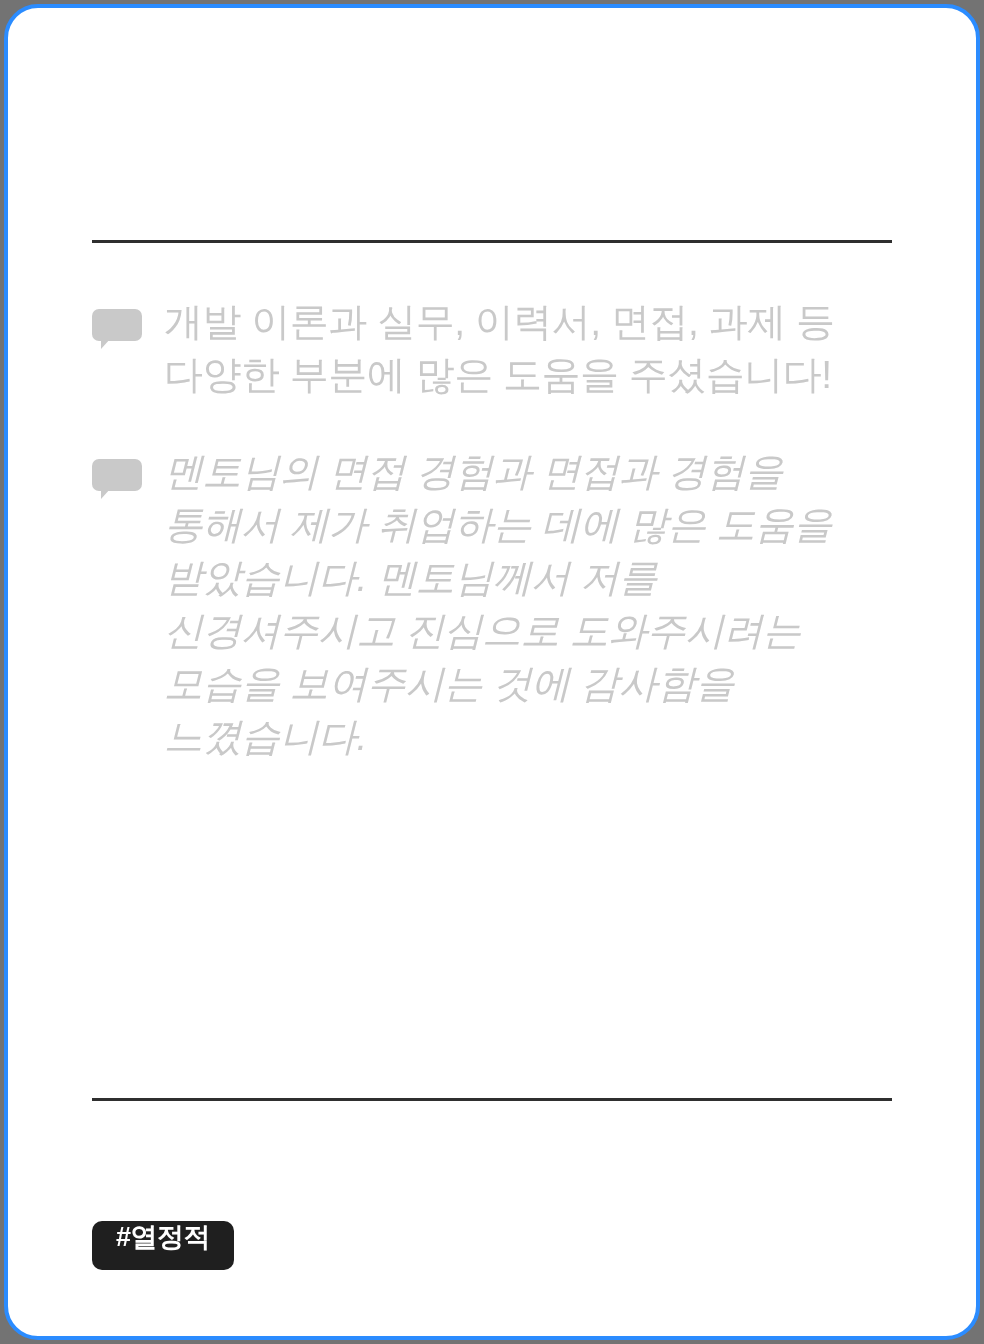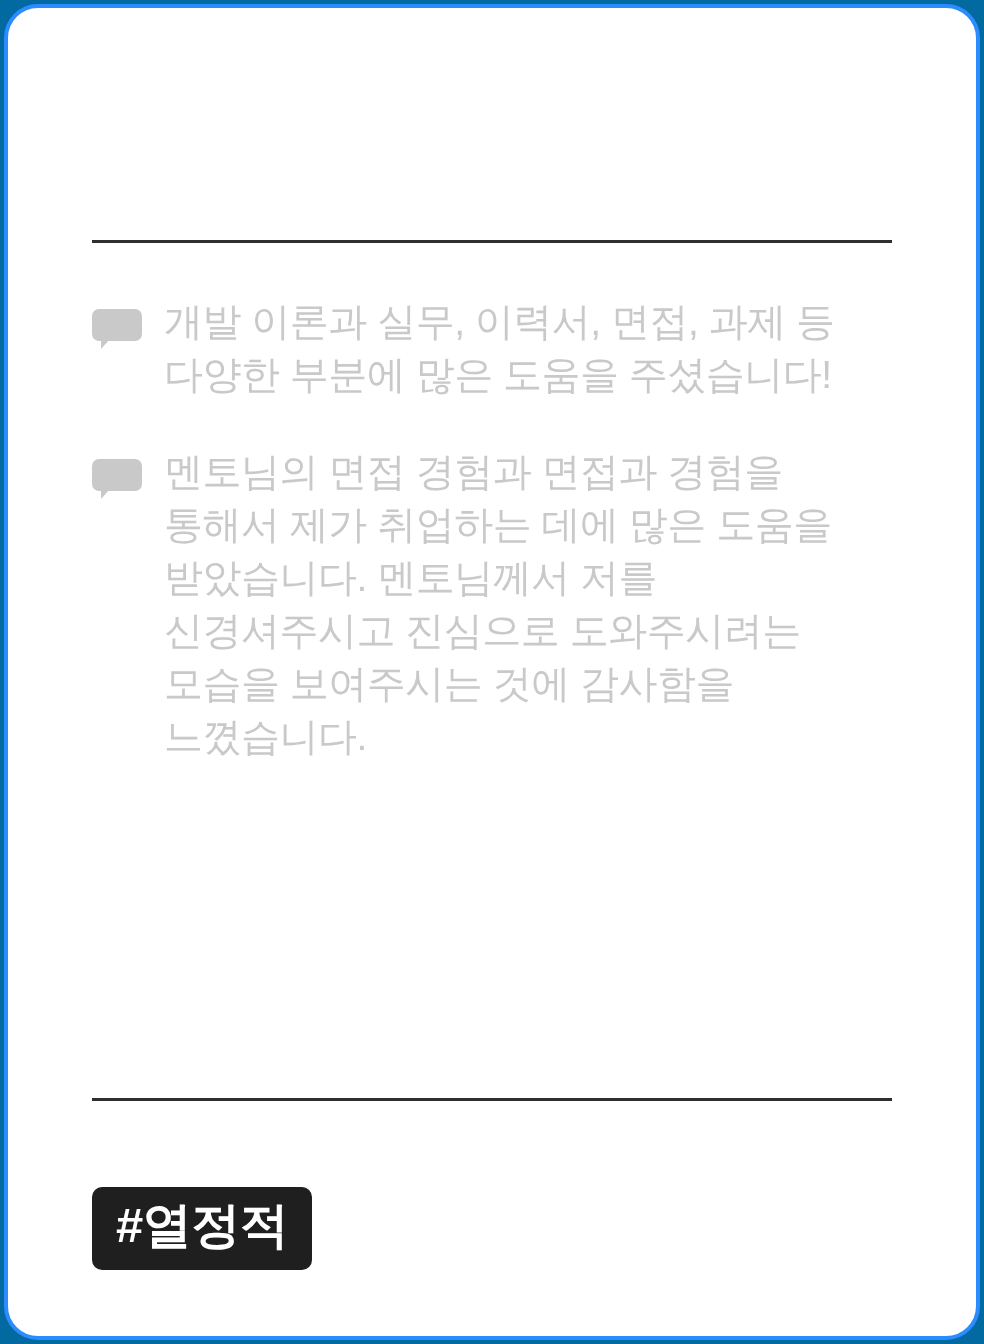--- a/index.html
+++ b/index.html
@@ -12,21 +12,21 @@
     height: 1344px;
     font-family: "Liberation Sans", "DejaVu Sans", sans-serif;
     -webkit-font-smoothing: antialiased;
   }
 
   .screen {
     position: relative;
     width: 984px;
     height: 1344px;
     box-sizing: border-box;
-    background: #0369a1;
+    background: #737373;
     overflow: hidden;
   }
 
   
   .card {
     position: absolute;
     left: 4px;
     top: 4px;
     width: 976px;
     height: 1336px;
@@ -61,20 +61,21 @@
   }
 
   .review-item {
     display: flex;
     align-items: flex-start;
     gap: 22px;
     margin-bottom: 44px;
   }
   .review-item:last-child {
     margin-bottom: 0;
+    font-style: italic;
   }
 
   .bubble-icon {
     flex: 0 0 auto;
     position: relative;
     width: 50px;
     height: 38px;
     margin-top: 14px;
   }
   .bubble-icon .body {
@@ -110,24 +111,24 @@
     left: 84px;
     bottom: 66px;
     display: flex;
     gap: 28px;
     align-items: center;
   }
 
   .tag {
     background: #1f1f1f;
     color: #ffffff;
-    font-size: 49px;
+    font-size: 27px;
     font-weight: 700;
     letter-spacing: -0.5px;
-    padding: 12px 24px 17px;
+    padding: 2px 24px 17px;
     border-radius: 10px;
     white-space: nowrap;
     line-height: 1.1;
   }
 
   .bottom-divider {
     position: absolute;
     left: 84px;
     right: 84px;
     bottom: 235px;

